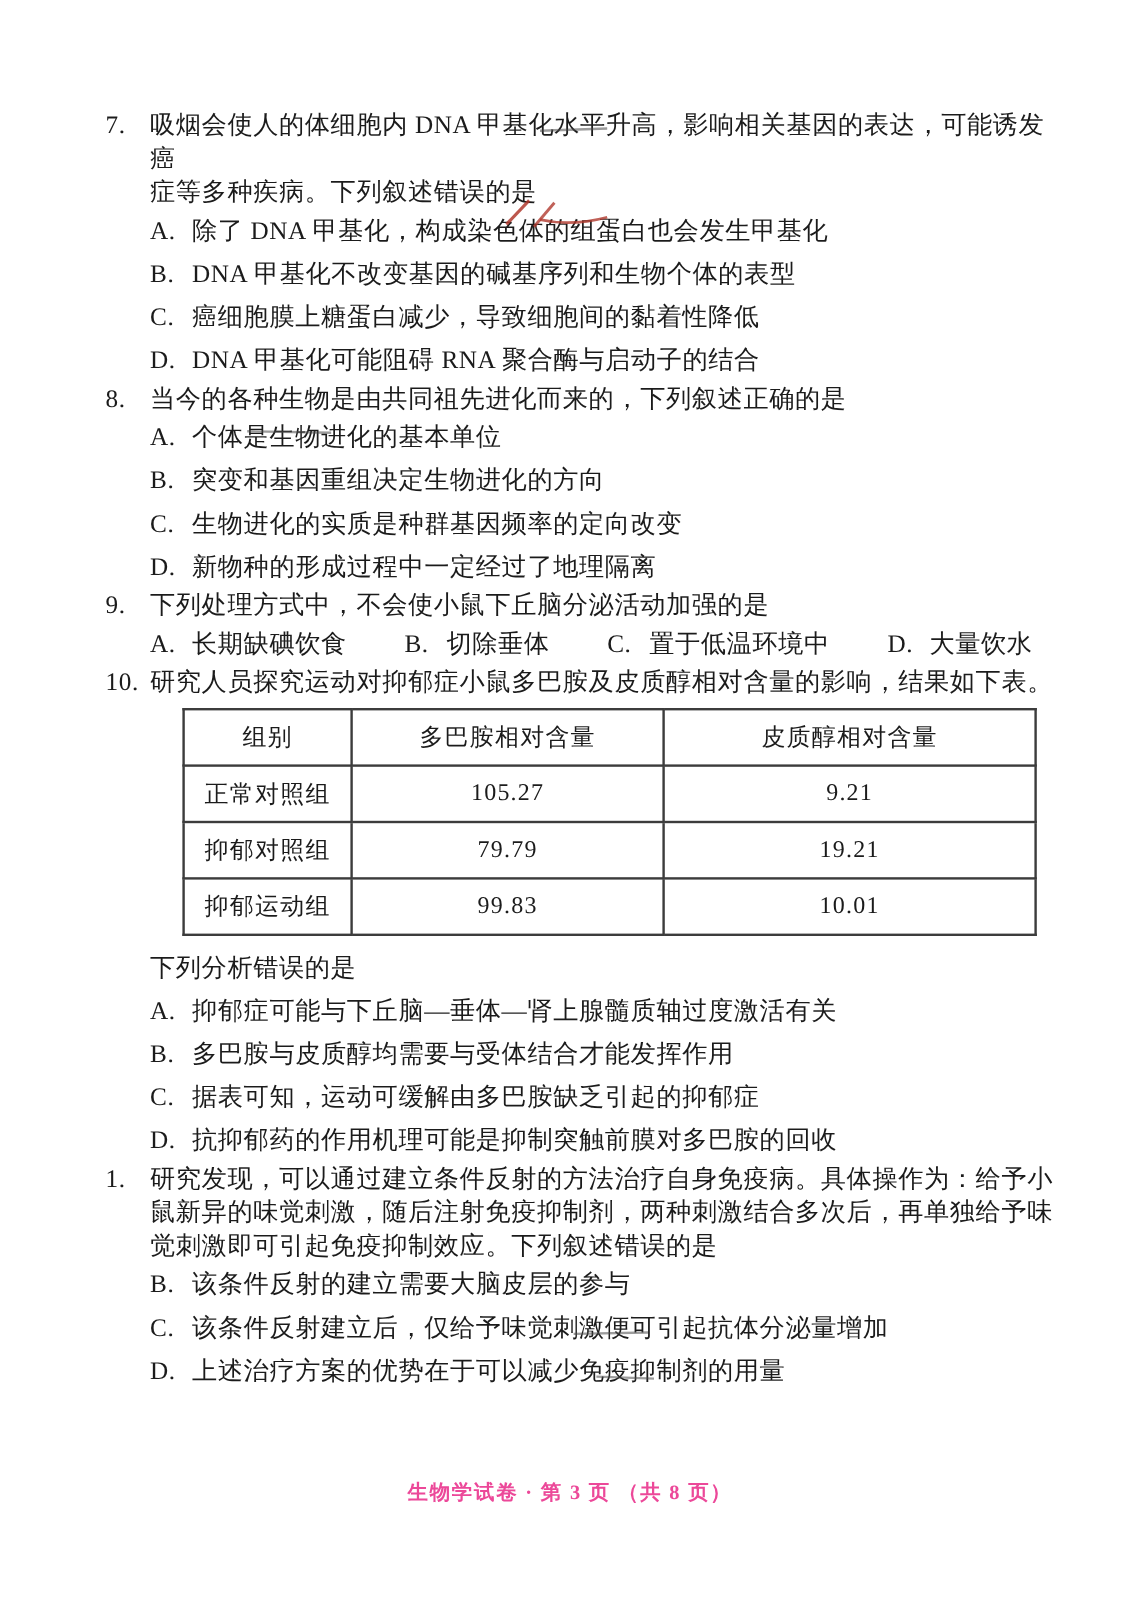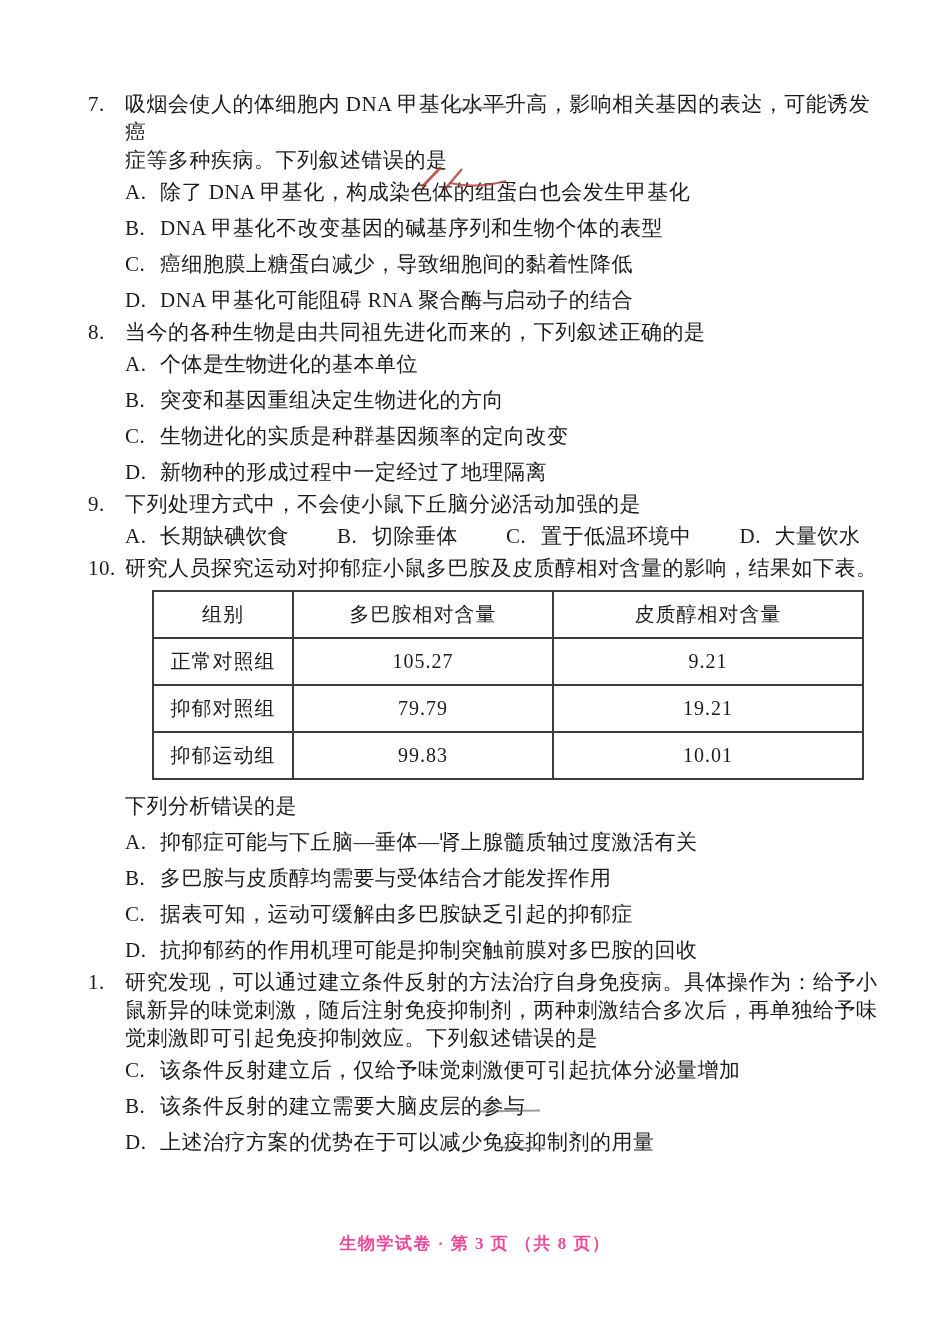--- a/index.html
+++ b/index.html
@@ -179,22 +179,22 @@
         <li class="option"><span class="olabel">C.</span><span>据表可知，运动可缓解由多巴胺缺乏引起的抑郁症</span></li>
         <li class="option"><span class="olabel">D.</span><span>抗抑郁药的作用机理可能是抑制突触前膜对多巴胺的回收</span></li>
       </ol>
     </section>
 
     <section class="question">
       <div class="stem"><span class="qnum">1.</span><span>研究发现，可以通过建立条件反射的方法治疗自身免疫病。具体操作为：给予小
 鼠新异的味觉刺激，随后注射免疫抑制剂，两种刺激结合多次后，再单独给予味
 觉刺激即可引起免疫抑制效应。下列叙述错误的是</span></div>
       <ol class="options">
+        <li class="option"><span class="olabel">B.</span><span>该条件反射的建立需要大脑皮层的参与</span></li>
         <li class="option"><span class="olabel">C.</span><span>该条件反射建立后，仅给予味觉刺激便可引起抗体分泌量增加</span></li>
-        <li class="option"><span class="olabel">B.</span><span>该条件反射的建立需要大脑皮层的参与</span></li>
         <li class="option"><span class="olabel">D.</span><span>上述治疗方案的优势在于可以减少免疫抑制剂的用量</span></li>
       </ol>
     </section>
 
   </div>
 
   <svg class="redmark" viewBox="0 0 110 34" width="110" height="34">
     <path d="M8 25 L27 5" stroke="#b03a2e" stroke-width="2.6" fill="none" opacity="0.85"></path>
     <path d="M31 27 L48 7" stroke="#b03a2e" stroke-width="2.4" fill="none" opacity="0.8"></path>
     <path d="M36 21 Q62 27 92 19" stroke="#b03a2e" stroke-width="2.2" fill="none" opacity="0.8"></path>

